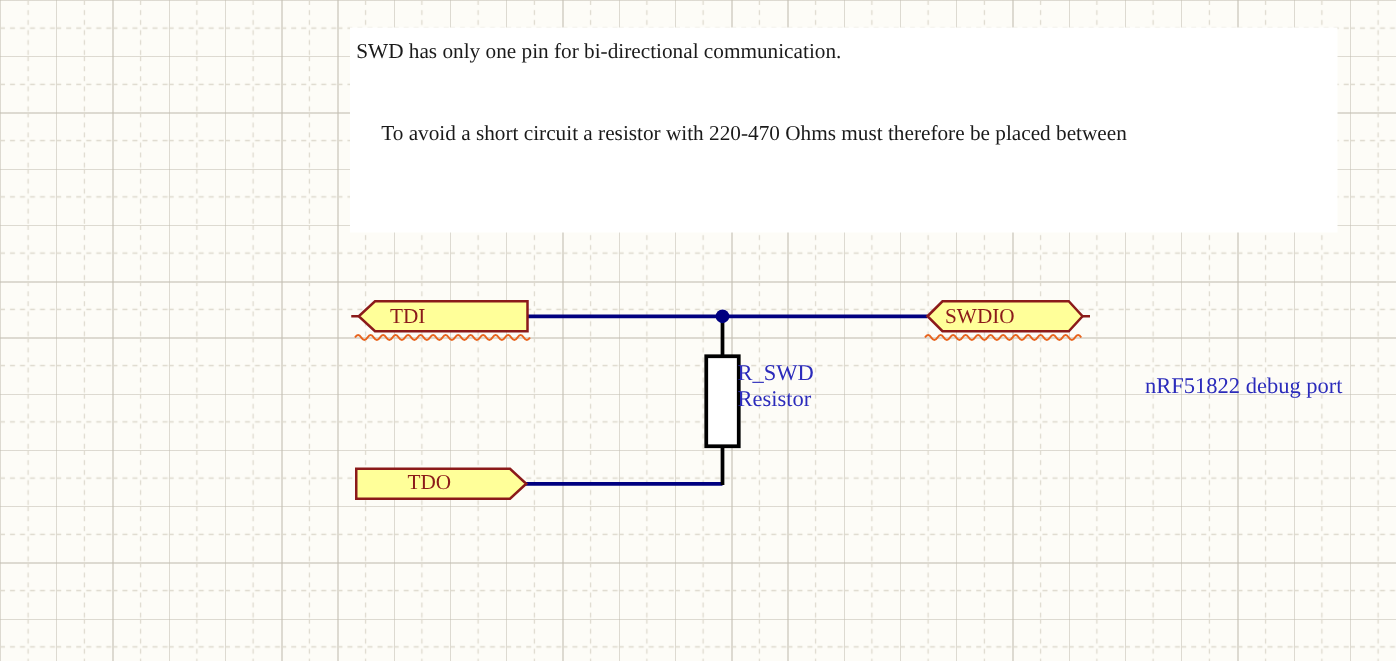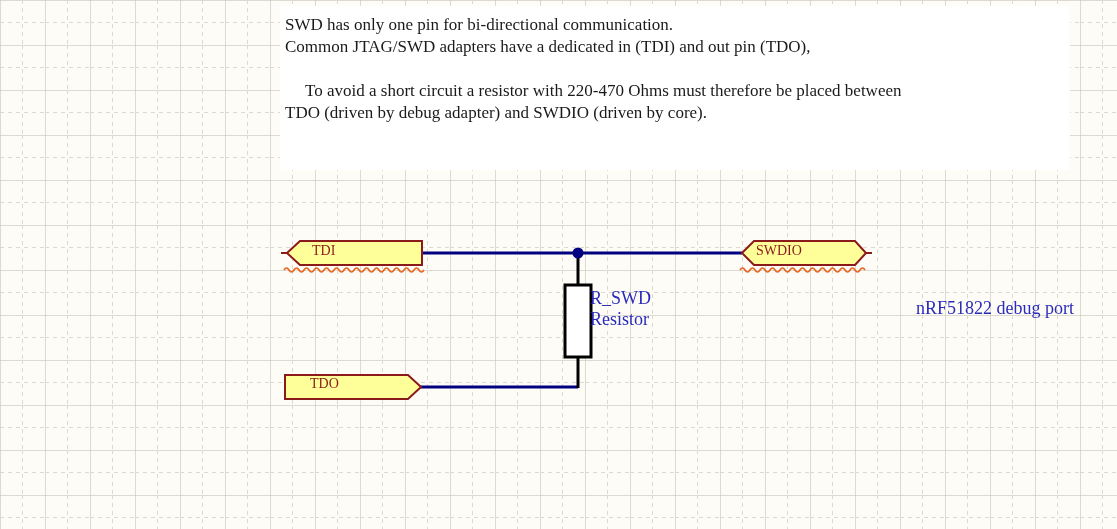--- a/index.html
+++ b/index.html
@@ -31,21 +31,21 @@
     left: 0; top: 0;
     width: 1117px;
     height: 529px;
     pointer-events: none;
   }
 
   
   #note-panel {
     position: absolute;
     left: 280px;
-    top: 6px;
+    top: 22px;
     width: 790px;
     height: 164px;
     background: #ffffff;
     text-align: center;
   }
   #note-panel .note-line {
     position: absolute;
     left: 5px;
     font-family: "Liberation Serif", "DejaVu Serif", serif;
     font-size: 17px;
@@ -92,26 +92,26 @@
     color: #2b2bbb;
     text-decoration: underline;
     white-space: nowrap;
     cursor: pointer;
   }
 
   
   .flag-text {
     position: absolute;
     font-family: "Liberation Serif", "DejaVu Serif", serif;
-    font-size: 14px;
+    font-size: 17px;
     color: #8b1a1a;
     white-space: nowrap;
   }
   #flag-text-tdi   { left: 312px; top: 243px; }
-  #flag-text-tdo   { left: 310px; top: 376px; }
+  #flag-text-tdo   { left: 326px; top: 376px; }
   #flag-text-swdio { left: 756px; top: 243px; }
 
   svg { display: block; }
 </style>
 </head>
 <body>
 
 <div id="canvas">
 
   <svg id="grid-dashes" width="1117" height="529" viewBox="0 0 1117 529" aria-hidden="true">
@@ -119,23 +119,21 @@
       <pattern id="dashgrid" width="45" height="45" patternUnits="userSpaceOnUse">
         <path d="M22.5 0 L22.5 45" stroke="#ddd9cd" stroke-width="1" stroke-dasharray="4 4"></path>
         <path d="M0 22.5 L45 22.5" stroke="#ddd9cd" stroke-width="1" stroke-dasharray="4 4"></path>
       </pattern>
     </defs>
     <rect x="0" y="0" width="1117" height="529" fill="url(#dashgrid)"></rect>
   </svg>
 
   <div id="note-panel">
     <div class="note-line nl0">SWD has only one pin for bi-directional communication.</div>
-    <div class="note-line nl1">Common JTAG/SWD adapters have a dedicated in (TDI) and out pin (TDO),</div>
     <div class="note-line nl3">To avoid a short circuit a resistor with 220-470 Ohms must therefore be placed between</div>
-    <div class="note-line nl4">TDO (driven by debug adapter) and SWDIO (driven by core).</div>
   </div>
 
   <svg id="schematic" style="position:absolute; left:0; top:0;" width="1117" height="529" viewBox="0 0 1117 529">
 
     <line x1="422" y1="253" x2="742" y2="253" stroke="#000080" stroke-width="3"></line>
 
     <line x1="420" y1="387" x2="578" y2="387" stroke="#000080" stroke-width="3"></line>
 
     <line x1="578" y1="253" x2="578" y2="285" stroke="#000000" stroke-width="3"></line>
 

